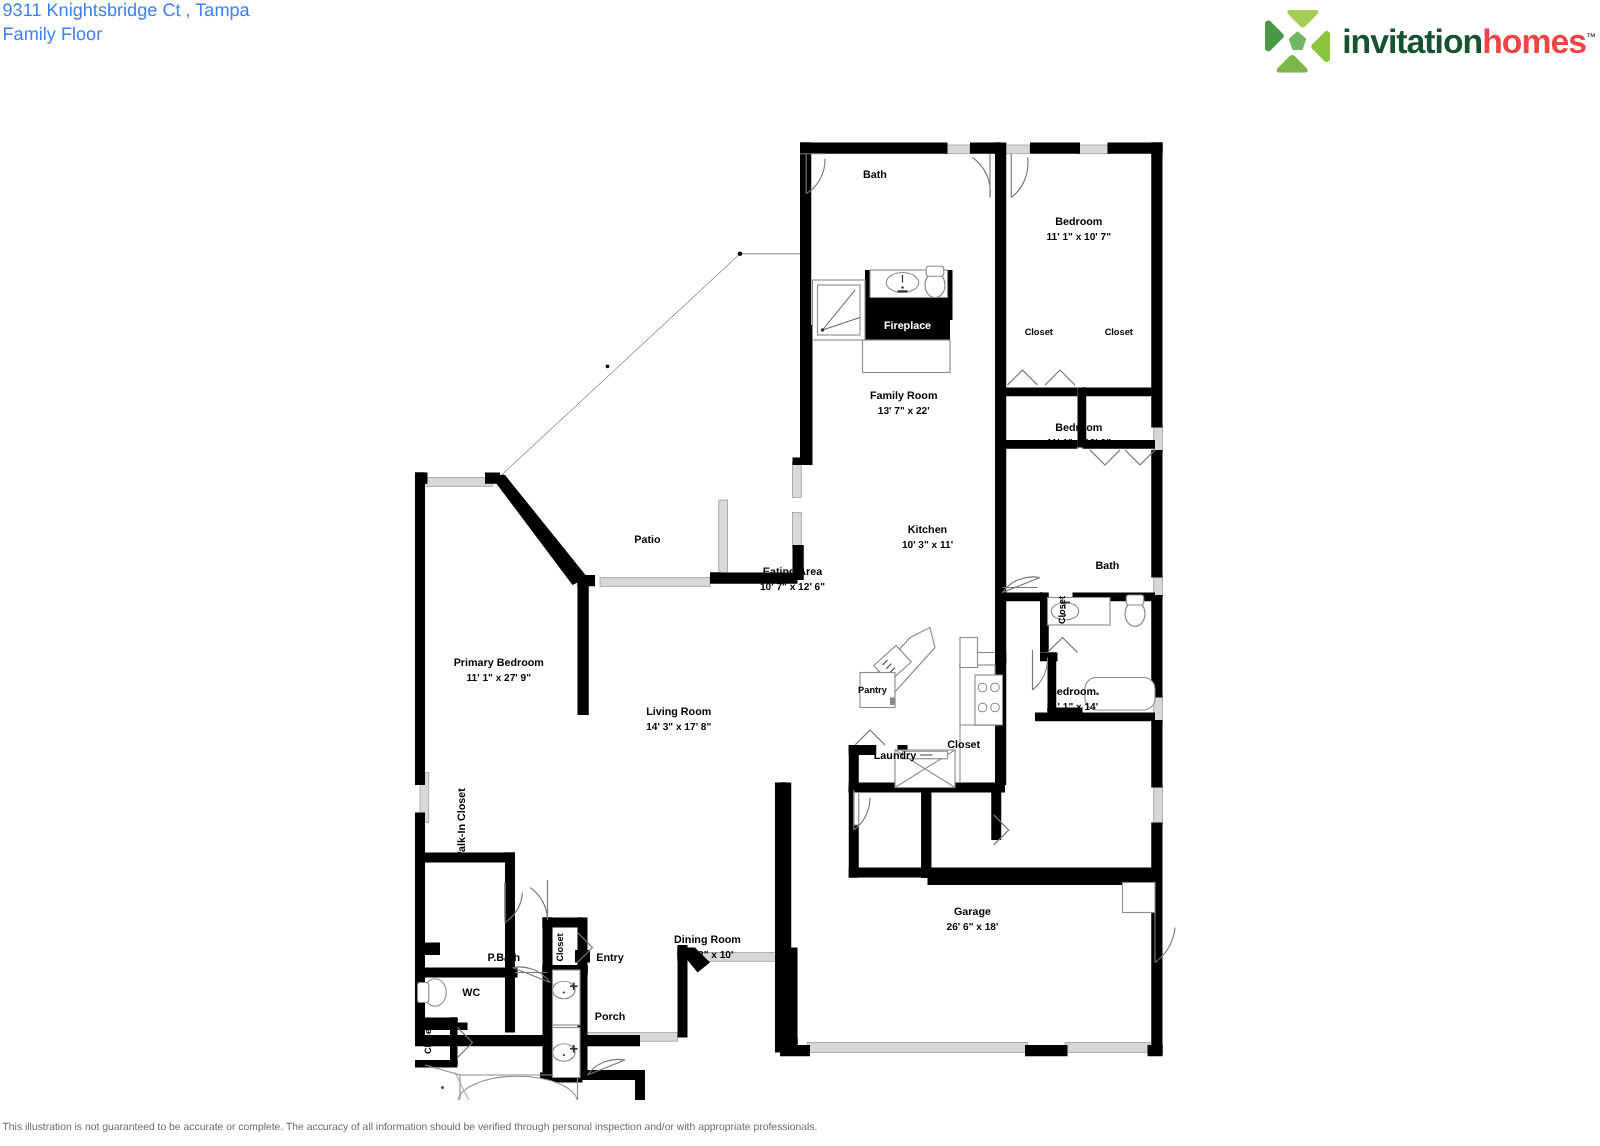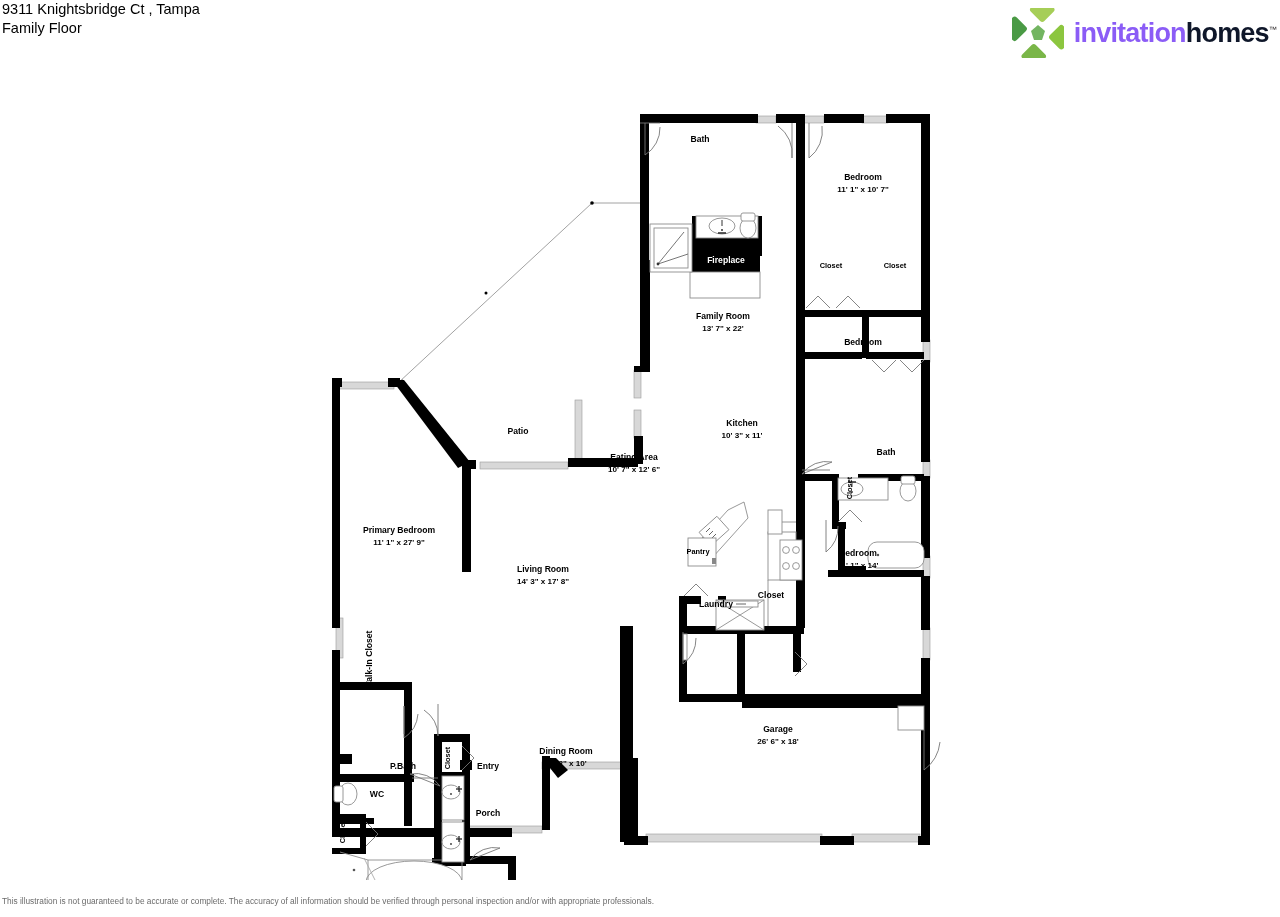--- a/index.html
+++ b/index.html
@@ -22,40 +22,40 @@
     height: 70px;
   }
   #title-block {
     position: absolute;
     left: 2px;
     top: 0px;
     line-height: 19px;
   }
   .title-line {
     font-size: 14.5px;
-    color: #000000;
+    color: #3b82f6;
     white-space: nowrap;
   }
   #logo-block {
     position: absolute;
     right: 4px;
     top: 8px;
     display: flex;
     align-items: center;
     gap: 10px;
   }
   #logo-mark { width: 52px; height: 50px; display: block; }
   #logo-text {
     font-size: 27px;
     letter-spacing: -0.8px;
     white-space: nowrap;
     position: relative;
   }
-  #logo-text .word-a { color: #8b5cf6; font-weight: bold; }
-  #logo-text .word-b { color: #0f172a; font-weight: bold; }
+  #logo-text .word-a { color: #14532d; font-weight: bold; }
+  #logo-text .word-b { color: #ef4444; font-weight: bold; }
   #logo-text .tm {
     font-size: 8px;
     vertical-align: super;
     color: #231f20;
     font-weight: normal;
   }
   #plan-wrap {
     position: absolute;
     left: 0;
     top: 70px;

